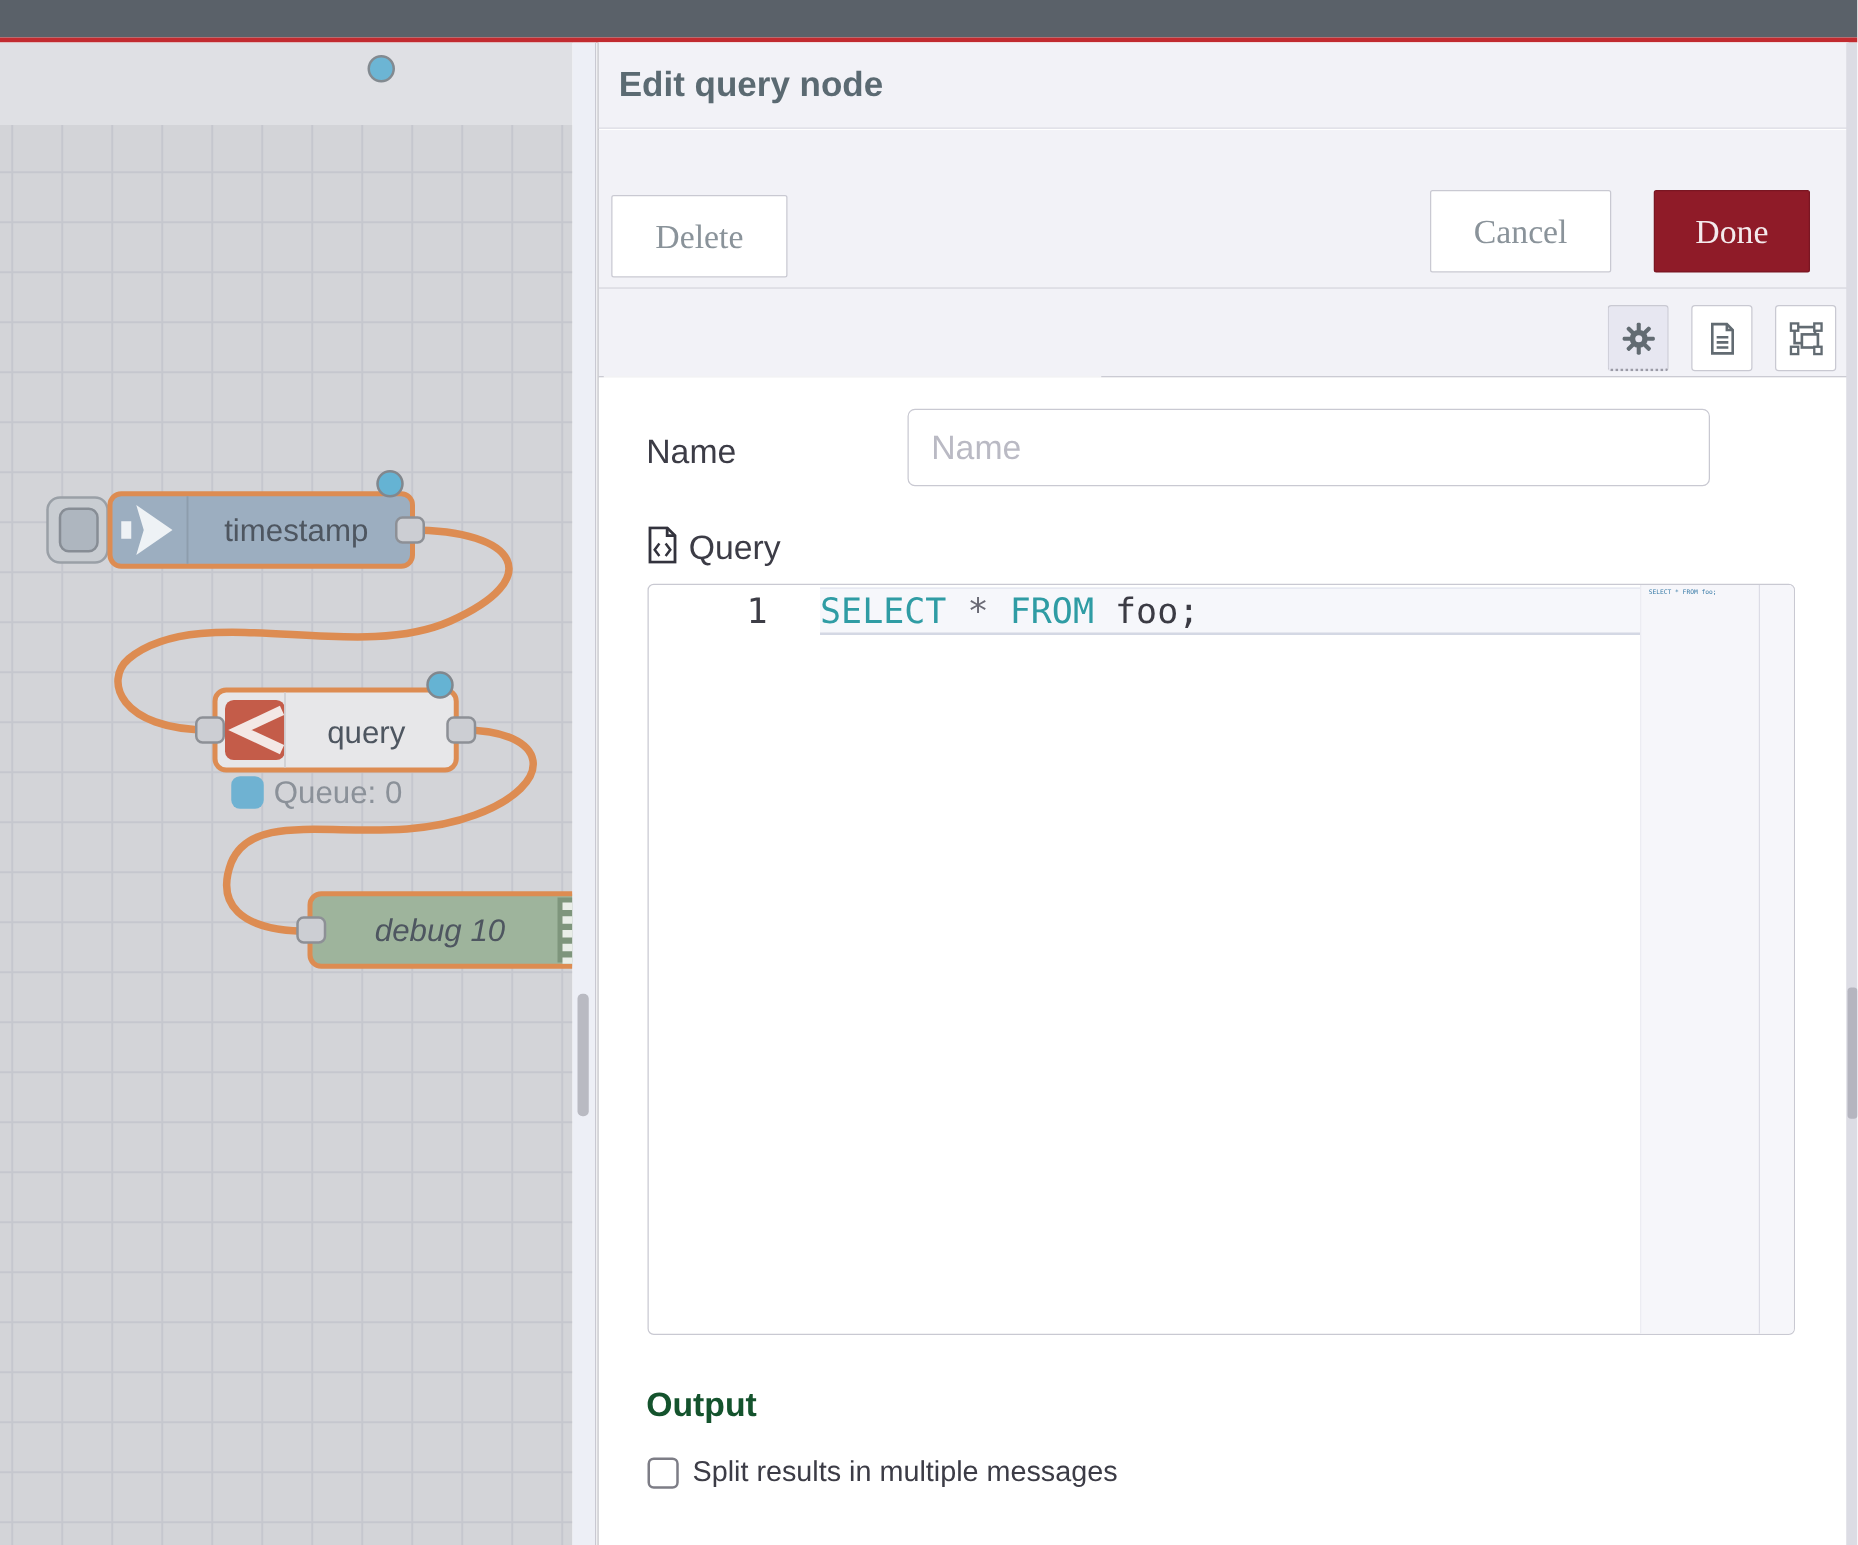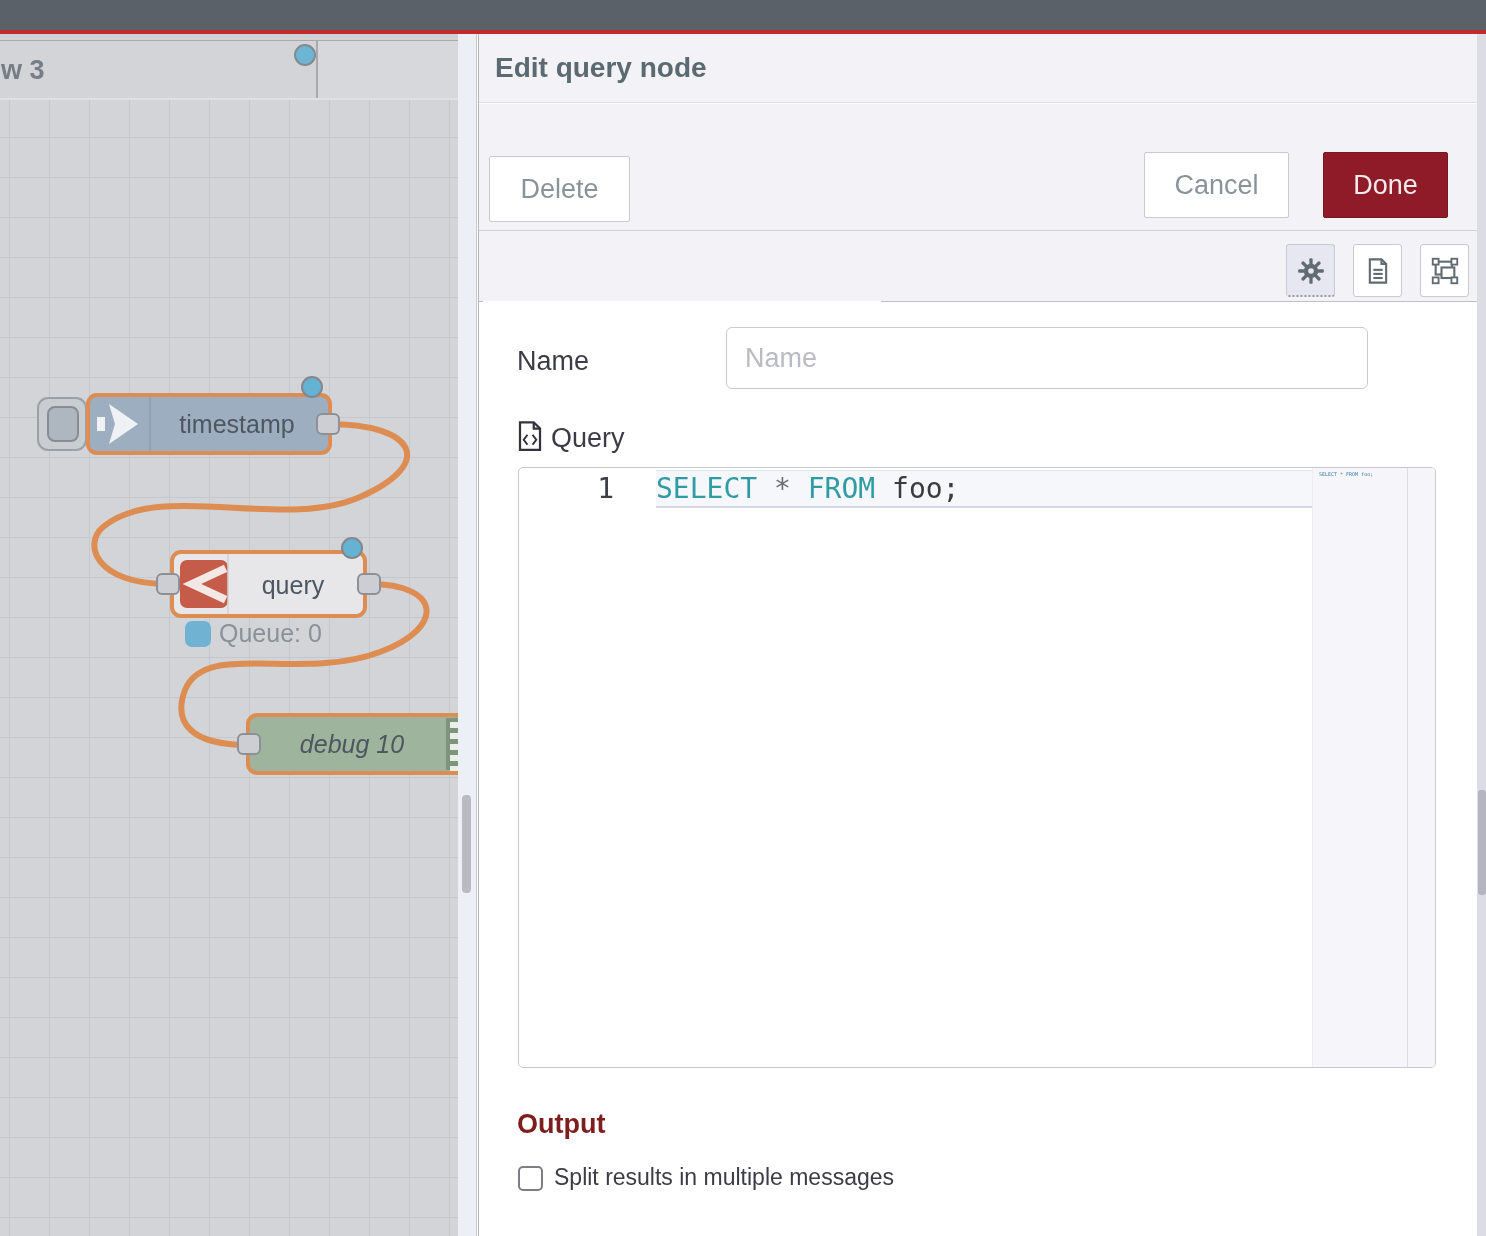--- a/index.html
+++ b/index.html
@@ -31,21 +31,21 @@
   
   #canvas-scroll-strip { left:458px; top:34px; width:19px; height:1202px; background:#edeff6; border-right:1px solid #c9c9d2; }
   #canvas-scroll-thumb { left:462px; top:795px; width:9px; height:98px; background:#b9bac2; border-radius:4px; }
 
   
   #tray { left:478px; top:34px; width:1000px; height:1202px; background:#ffffff; }
   #tray-header { position:absolute; left:0; top:0; width:1000px; height:69px; background:#f2f2f7; border-bottom:1px solid #dcdce4; }
   #tray-title { position:absolute; left:16px; top:18px; font-size:28px; font-weight:bold; color:#5b6a72; }
   #tray-toolbar { position:absolute; left:0; top:70px; width:1000px; height:127px; background:#f2f2f7; border-bottom:1px solid #cfcfd8; }
   .tray-btn { position:absolute; top:48px; height:66px; background:#ffffff; border:1px solid #c9c9d2; border-radius:2px;
-    font-size:27px; color:#8a939a; text-align:center; cursor:pointer; font-family:Liberation Sans, sans-serif; }
+    font-size:27px; color:#8a939a; text-align:center; cursor:pointer; font-family:Liberation Serif, serif; }
   #btn-delete { left:10px; top:52px; width:141px; height:66px; }
   #btn-cancel { left:665px; width:145px; }
   #btn-done { left:844px; width:125px; background:#8f1b28; border-color:#7a1622; color:#f4eaec; }
 
   #tray-tabrow { position:absolute; left:0; top:197px; width:1000px; height:71px; background:#f2f2f7; }
   #tab-properties { position:absolute; left:3px; top:11px; width:400px; height:60px; background:#ffffff;
     border:1px solid #bfbfc8; border-bottom:none; }
   #tabrow-underline { position:absolute; left:0; top:70px; width:1000px; height:1px; background:#bfbfc8; }
   #tab-properties-cover { position:absolute; left:4px; top:70px; width:398px; height:1px; background:#ffffff; }
   #tab-properties .tab-label { position:absolute; left:64px; top:14px; font-size:27px; font-weight:bold; color:#5c6b74; }
@@ -74,43 +74,37 @@
   #ed-curline { position:absolute; left:137px; top:2px; width:656px; height:38px; background:#f6f7fb;
     border-top:1px solid #e2e5ef; border-bottom:2px solid #d4d8e4; }
   #ed-code { position:absolute; left:137px; top:4px; font-size:28px; white-space:pre; }
   .tok-kw { color:#2f9ca4; }
   .tok-op { color:#6b6b76; }
   .tok-plain { color:#3b3b44; }
   #ed-minimap { position:absolute; left:793px; top:0; width:95px; height:599px; background:#f6f6fa; border-left:1px solid #ececf2; }
   #minimap-line { position:absolute; left:6px; top:3px; font-size:5px; font-family:"DejaVu Sans Mono",monospace; white-space:pre; }
   #ed-ruler { position:absolute; left:888px; top:0; width:29px; height:599px; background:#f6f6fa; border-left:1px solid #dcdce6; }
 
-  #output-label { left:38px; top:807px; font-weight:bold; color:#7f1d1d;text-align:right; }
+  #output-label { left:38px; top:807px; font-weight:bold; color:#14532d;text-align:right; }
   #split-row { position:absolute; left:39px; top:862px; height:30px; }
   #split-checkbox { position:absolute; left:0; top:2px; width:25px; height:25px; appearance:none; -webkit-appearance:none;
     border:2px solid #7d7d86; border-radius:5px; background:#fff; cursor:pointer; }
   #split-label { position:absolute; left:36px; top:0px; font-size:23px; color:#3c3c46; white-space:nowrap; }
 
   
   #page-scroll-track { left:1477px; top:34px; width:9px; height:1202px; background:#dcdce4; }
   #page-scroll-thumb { left:1478px; top:790px; width:8px; height:105px; background:#b5b5bf; border-radius:3px; }
 </style>
 </head>
 <body>
 
 <div class="abs" id="topbar"></div>
 <div class="abs" id="redline"></div>
 
 <div class="abs" id="workspace">
-  <div id="tabbar">
-    <div class="flow-tab" id="flow-tab-1">
-      <span class="flow-tab-label">w 3</span>
-    </div>
-    <div class="flow-tab" id="flow-tab-2"></div>
-  </div>
   <div id="canvas"></div>
 
   <svg id="flow-svg" viewBox="0 0 458 1202">
 
     <circle cx="305" cy="21" r="10" fill="#6cb5d4" stroke="#838a90" stroke-width="2"></circle>
 
     <path d="M 328 390 C 415 390 437 429 360 463 C 283 497 160 446 103 493 C 83 510 95 550 168 550" fill="none" stroke="#dd8c52" stroke-width="6" stroke-linecap="round" class="clickable"></path>
     <path d="M 370 550 C 440 550 447 593 380 618 C 300 648 205 606 185 656 C 173 688 190 711 248 711" fill="none" stroke="#dd8c52" stroke-width="6" stroke-linecap="round" class="clickable"></path>
 
     <g class="clickable">

